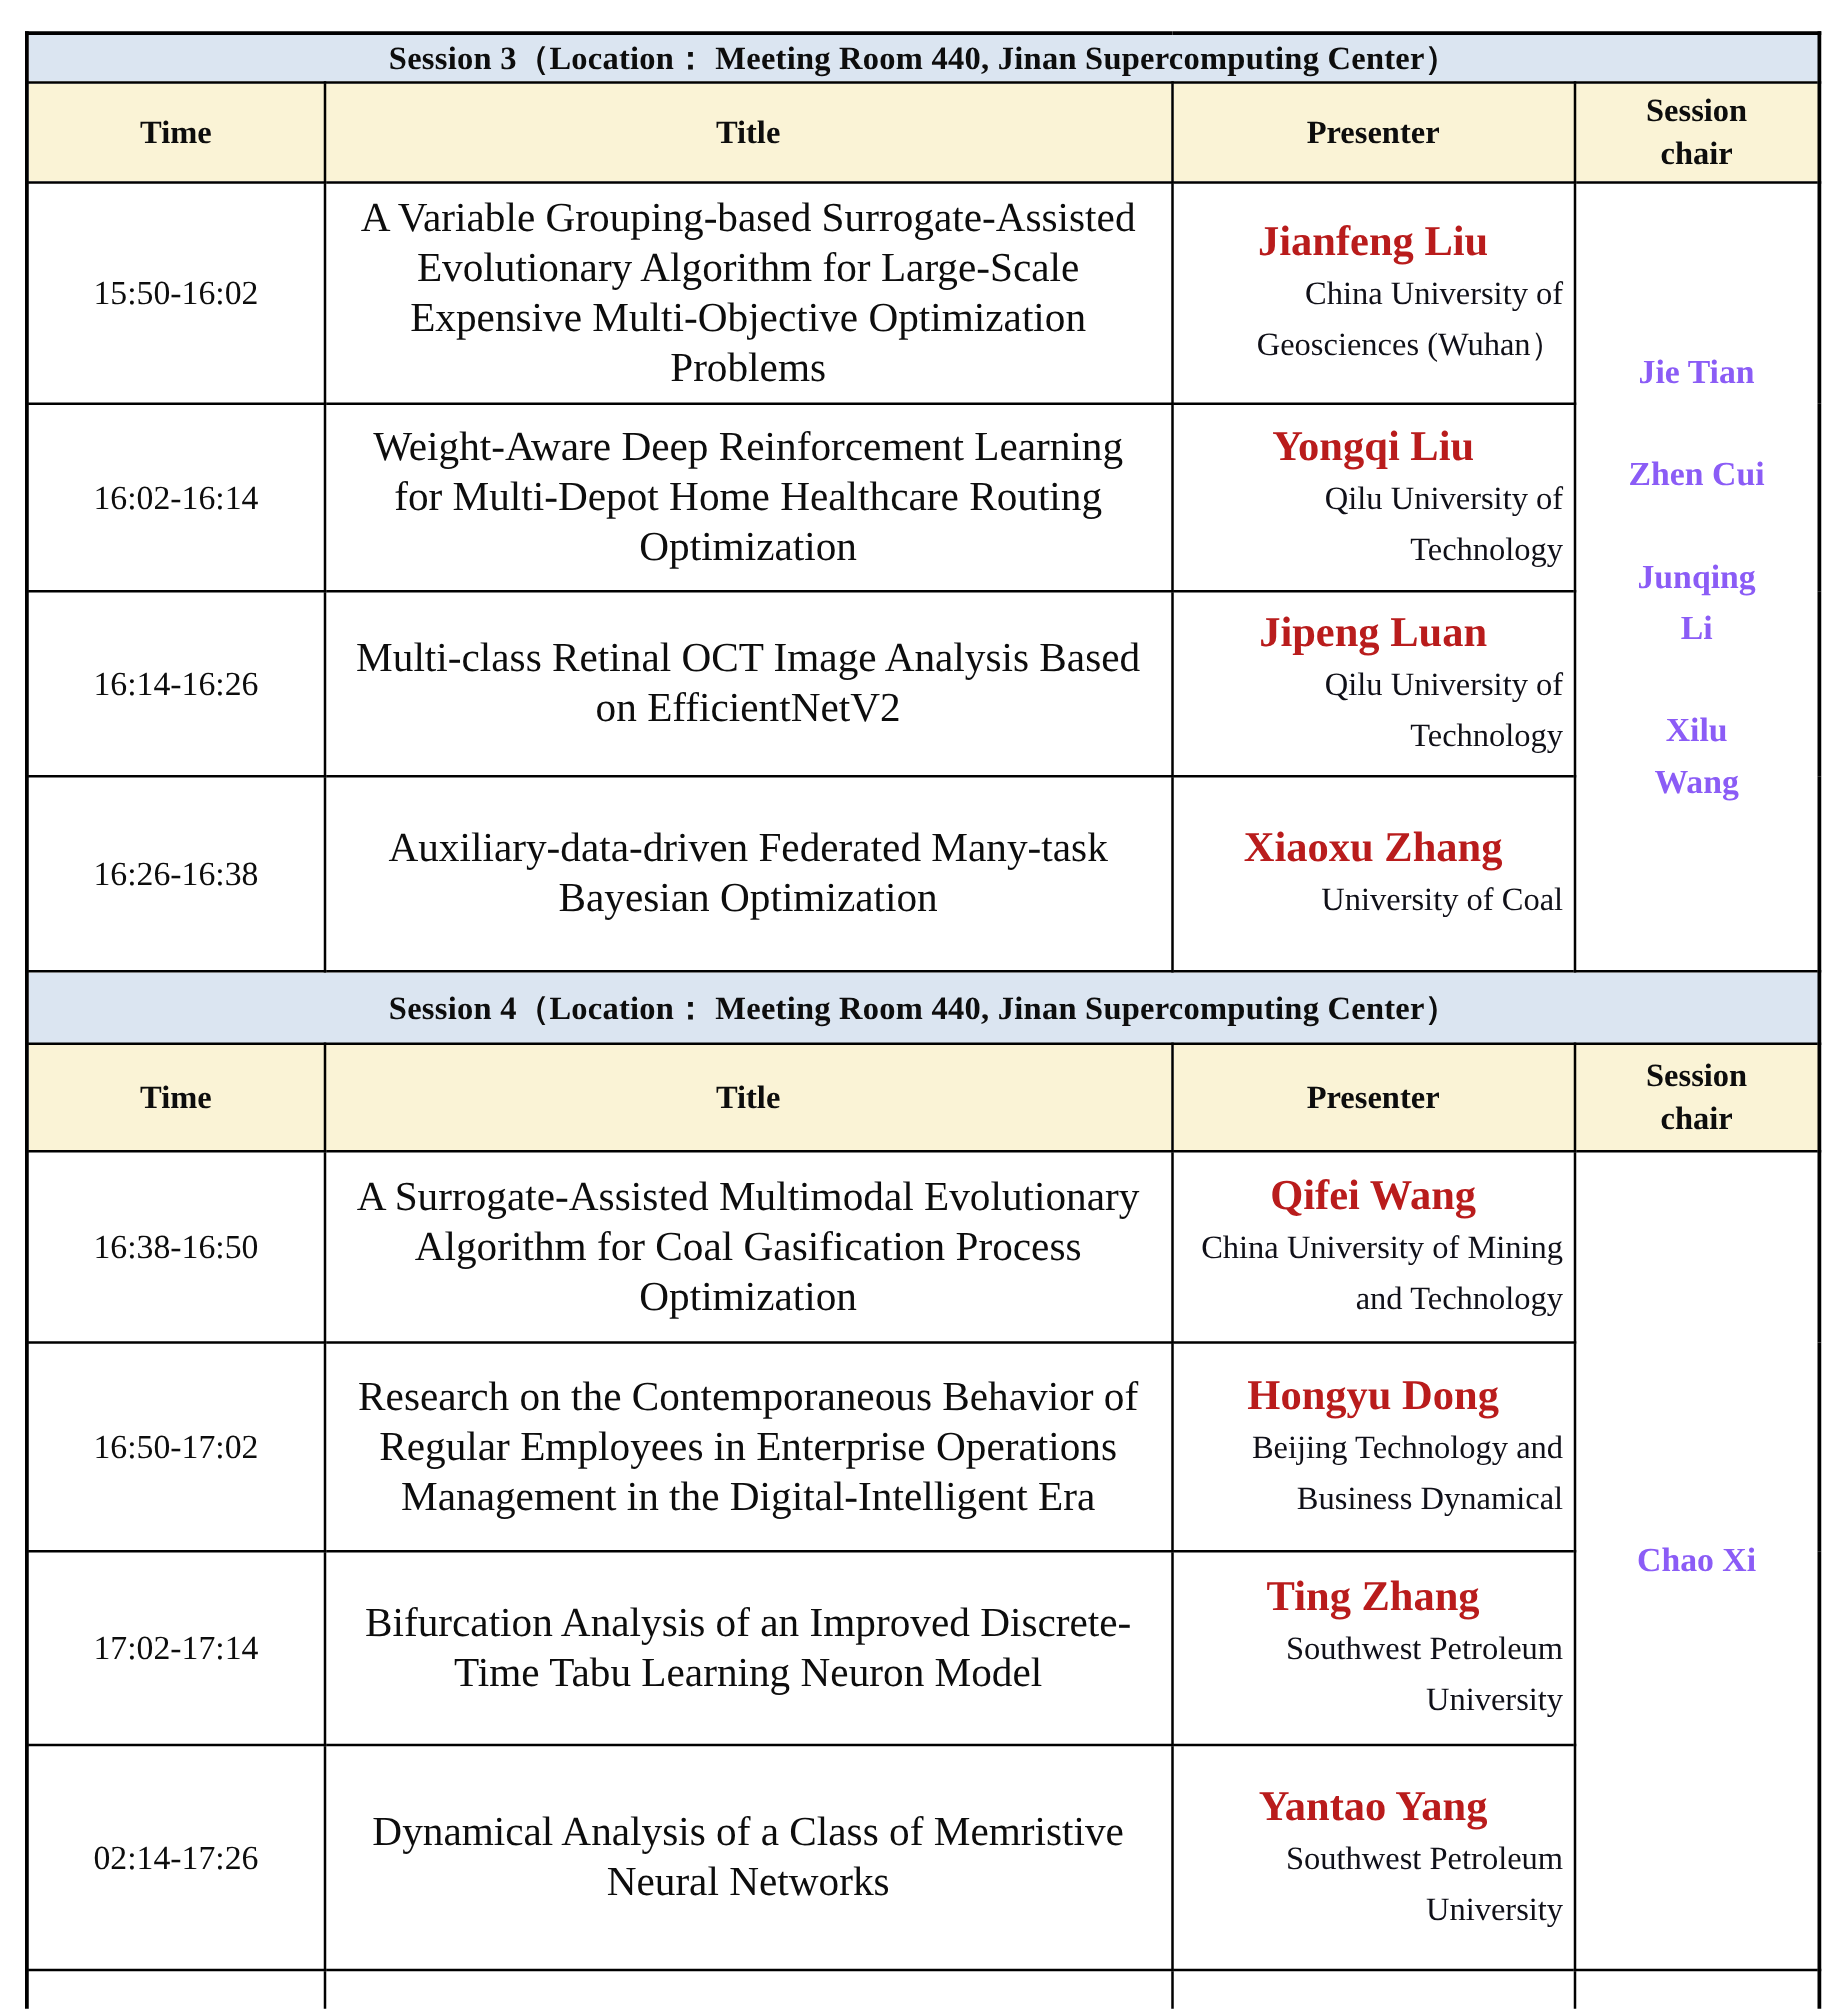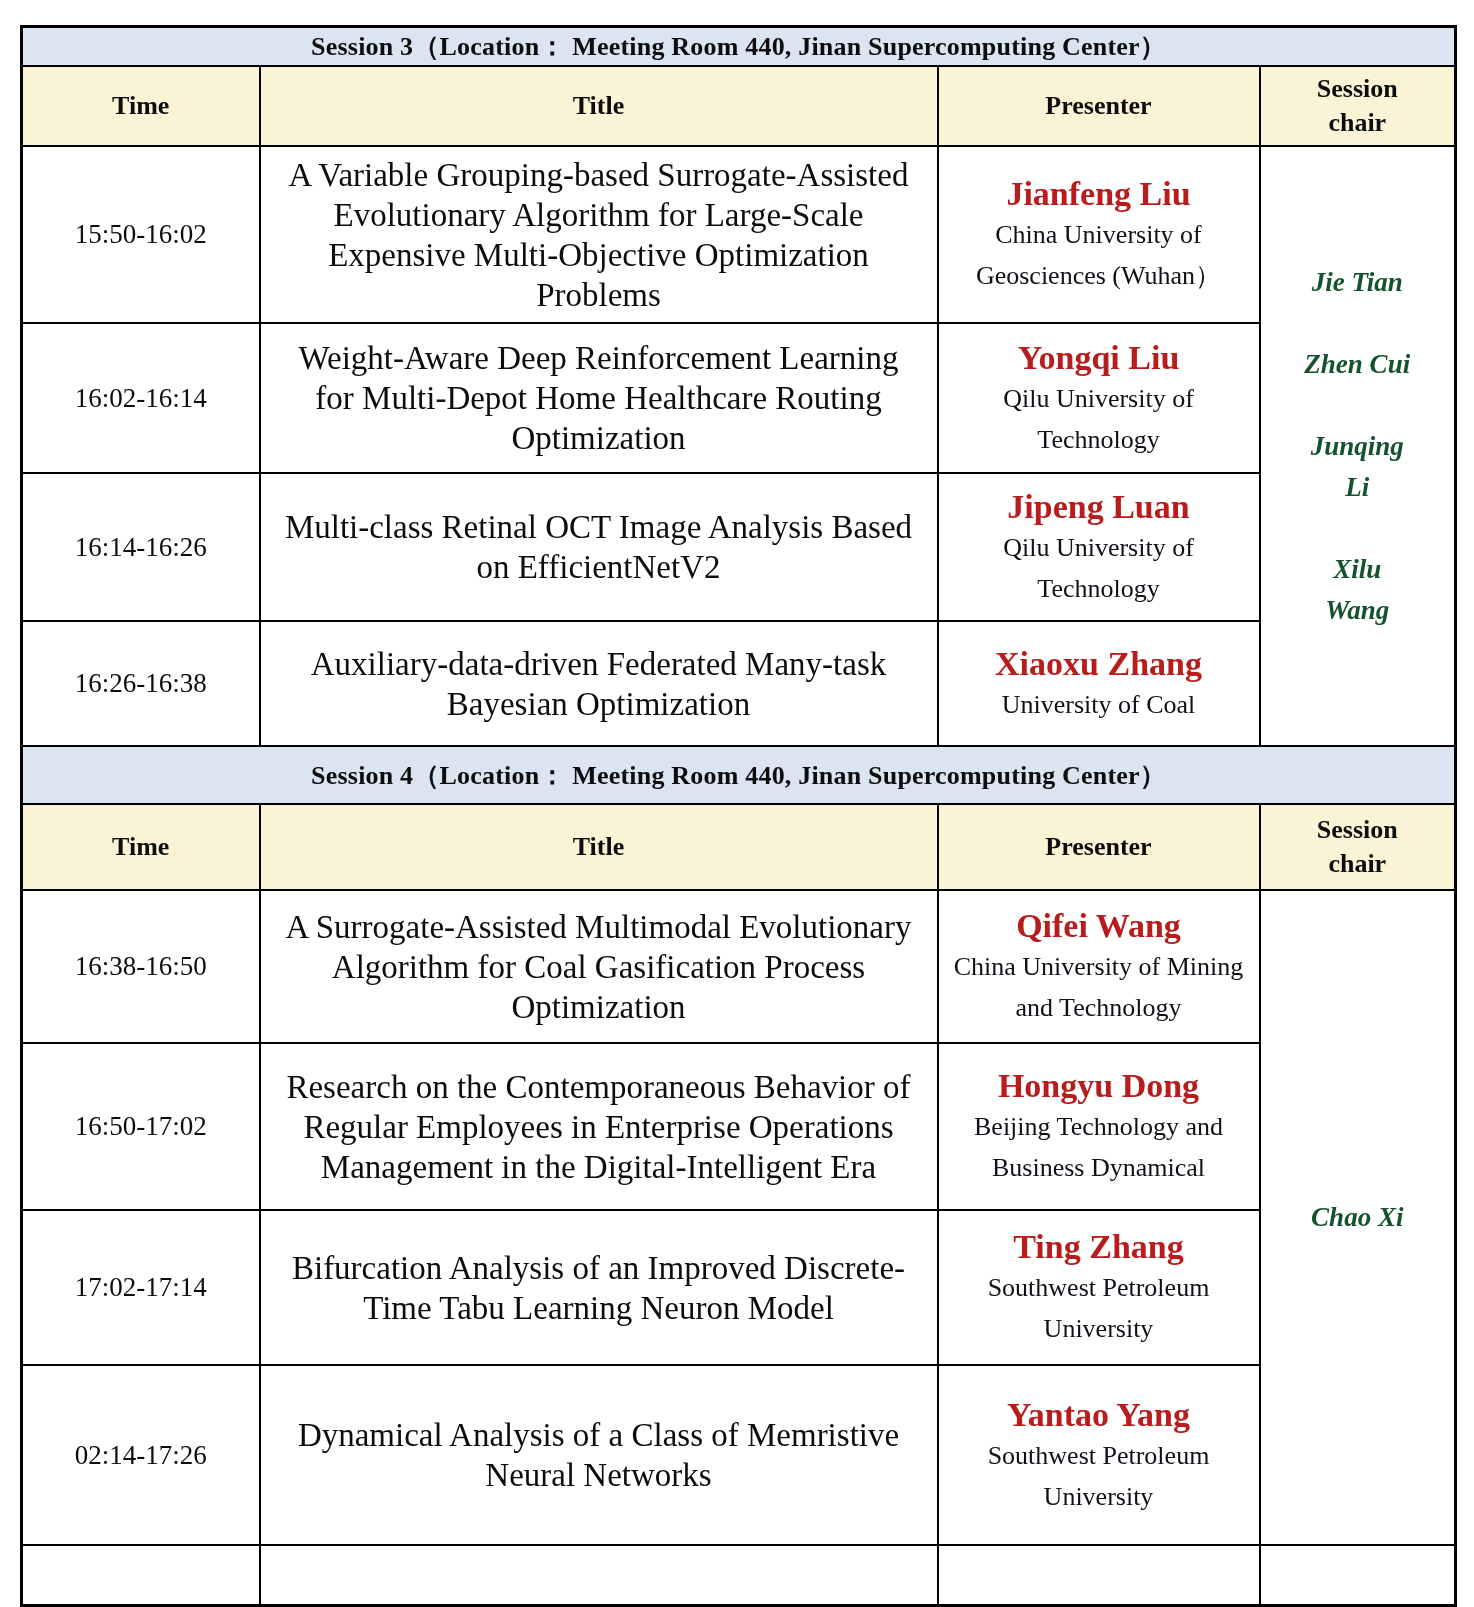--- a/index.html
+++ b/index.html
@@ -63,37 +63,37 @@
   .presenter-name {
     font-weight: bold;
     color: #b91c1c;
     font-size: 34px;
     line-height: 41px;
   }
   .presenter-affiliation {
     font-size: 26px;
     line-height: 41px;
     color: #101018;
+    text-align: right;
   }
   td.chair-cell { padding: 4px 6px; }
   .chair-name {
     font-weight: bold;
-    color: #14532d;
+    color: #8b5cf6;
     font-size: 27px;
     line-height: 41px;
     max-width: 115px;
     margin: 0 auto 41px auto;
-    font-style: italic;
   }
   .chair-name:last-child { margin-bottom: 0; }
 
   tr.r-s3-0 { height: 177px; }
   tr.r-s3-1 { height: 150px; }
   tr.r-s3-2 { height: 148px; }
-  tr.r-s3-3 { height: 125px; }
+  tr.r-s3-3 { height: 156px; }
   tr.r-s4-band { height: 58px; }
   tr.r-s4-head { height: 86px; }
   tr.r-s4-0 { height: 153px; }
   tr.r-s4-1 { height: 167px; }
   tr.r-s4-2 { height: 155px; }
   tr.r-s4-3 { height: 180px; }
   tr.partial-row { height: 60px; }
 </style>
 </head>
 <body>

